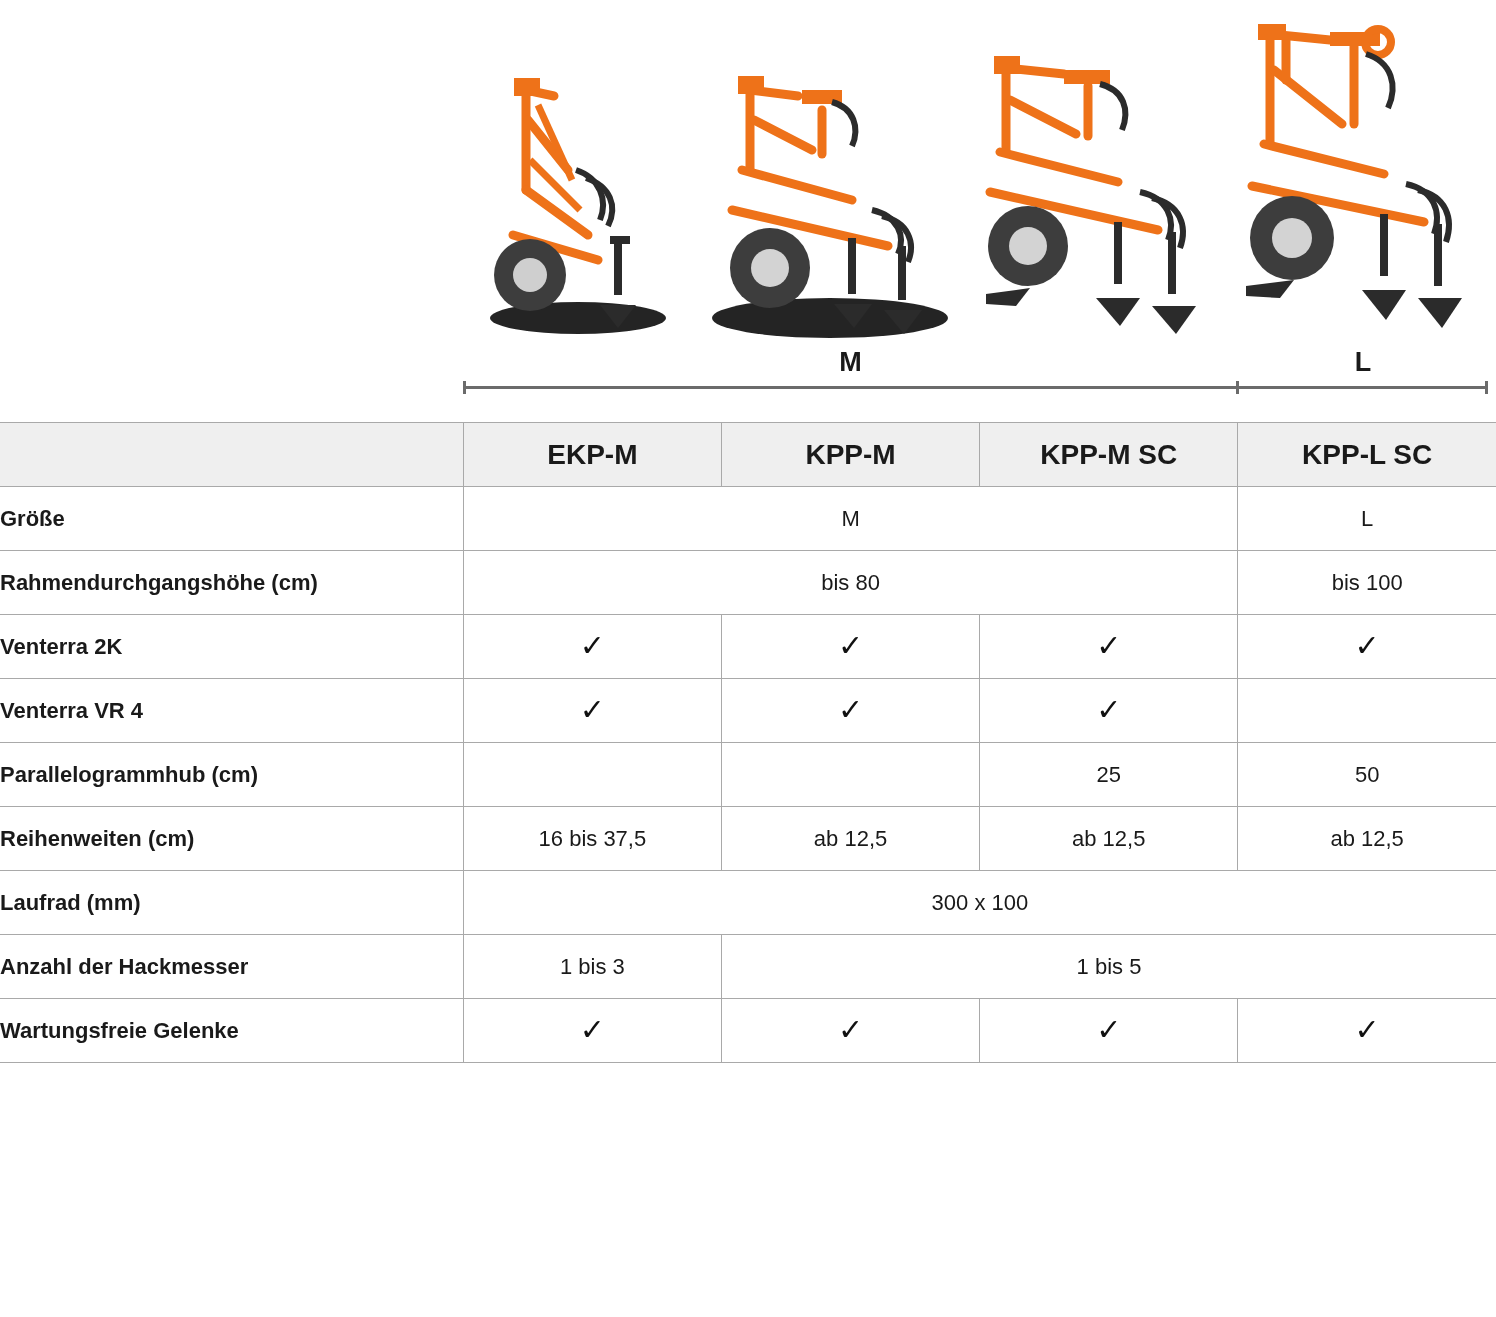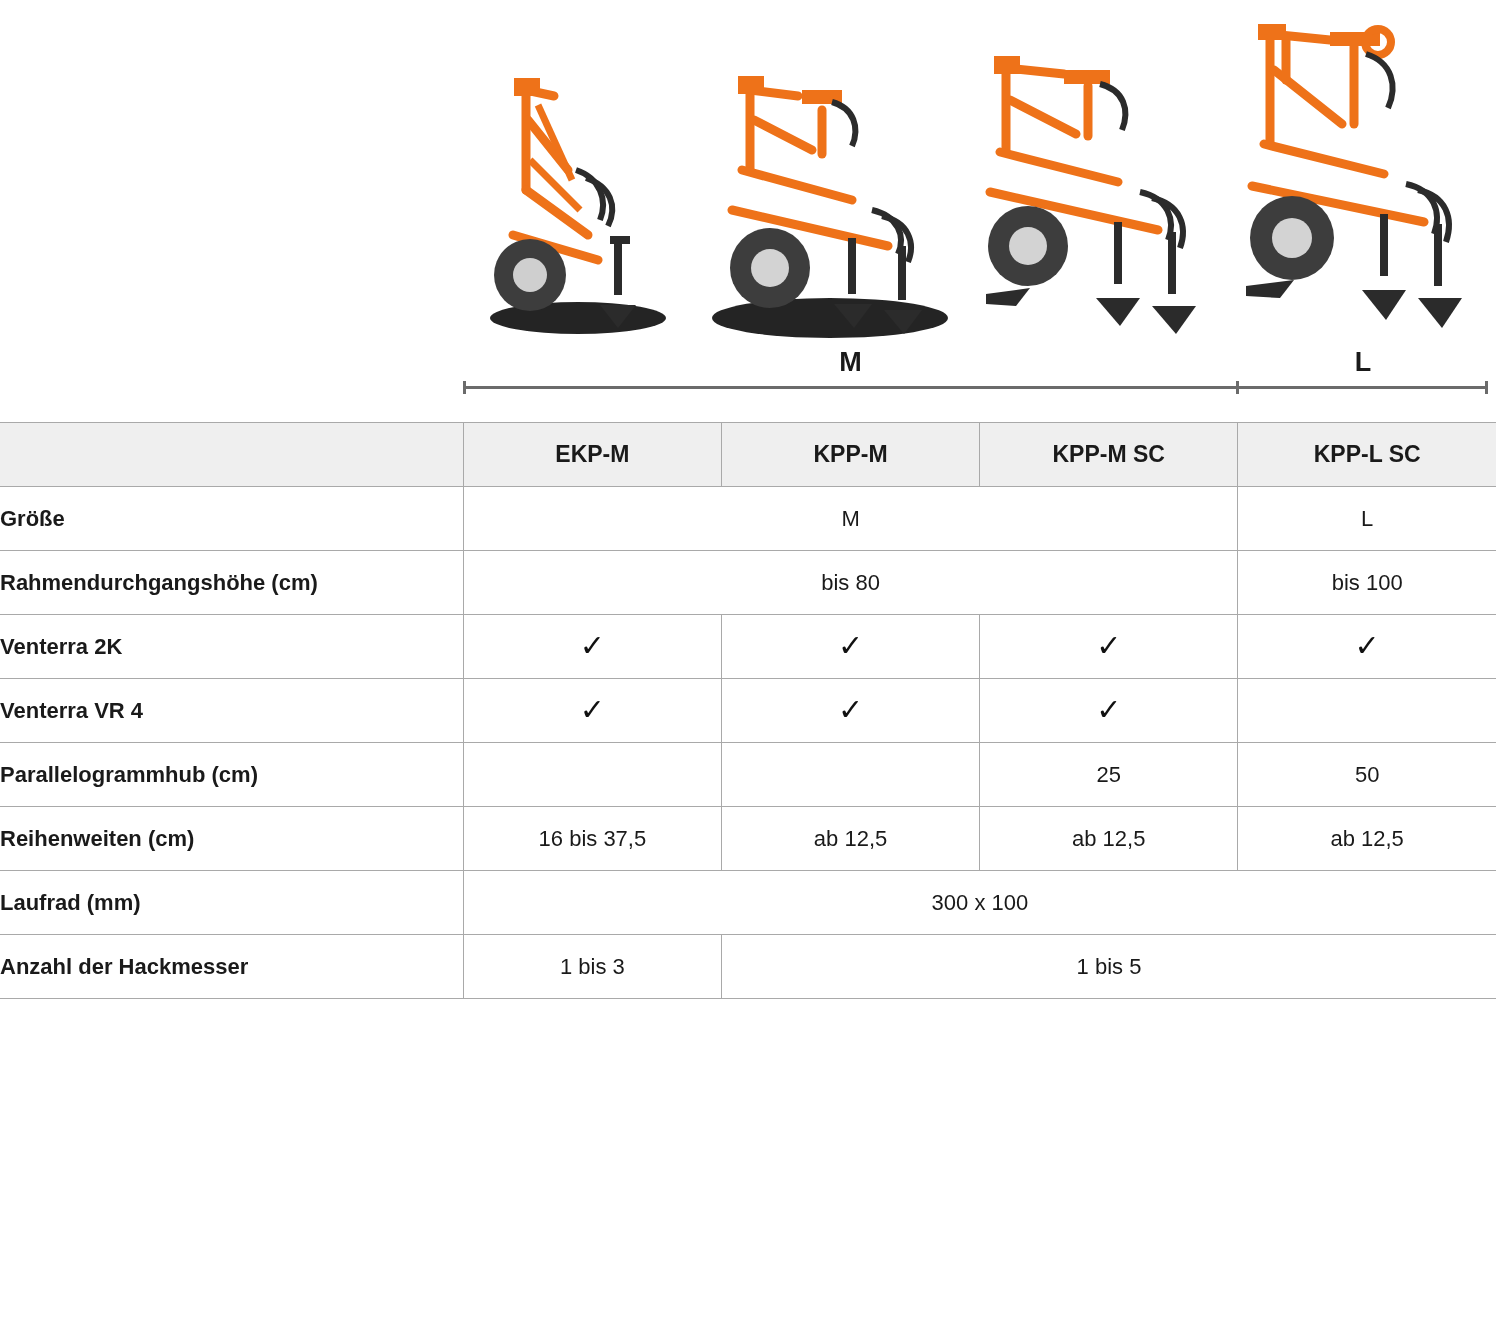--- a/index.html
+++ b/index.html
@@ -101,21 +101,21 @@
     border-right: 1.5px solid #a9a9a9;
     padding: 0;
     height: 63px;
     vertical-align: middle;
   }
   table.spec tr > *:last-child { border-right: none; }
   table.spec tr:first-child th { border-top: 1.5px solid #a9a9a9; }
 
   thead th {
     background: #efefef;
-    font-size: 23px;
+    font-size: 28px;
     font-weight: bold;
     text-align: center;
     color: #1a1a1a;
     height: 64px;
   }
   thead th.corner { background: #efefef; }
 
   td.rowlabel {
     font-size: 22px;
     font-weight: bold;
@@ -348,14 +348,21 @@
       <td class="rowlabel">Laufrad (mm)</td>
       <td class="val" colspan="4">300 x 100</td>
     </tr>
 
     <tr>
       <td class="rowlabel">Anzahl der Hackmesser</td>
       <td class="val">1 bis 3</td>
       <td class="val" colspan="3">1 bis 5</td>
     </tr>
 
+    <tr>
+      <td class="rowlabel">Wartungsfreie Gelenke</td>
+      <td class="val"><span class="check">✓</span></td>
+      <td class="val"><span class="check">✓</span></td>
+      <td class="val"><span class="check">✓</span></td>
+      <td class="val"><span class="check">✓</span></td>
+    </tr>
   </tbody>
 </table>
 
 </body></html>

